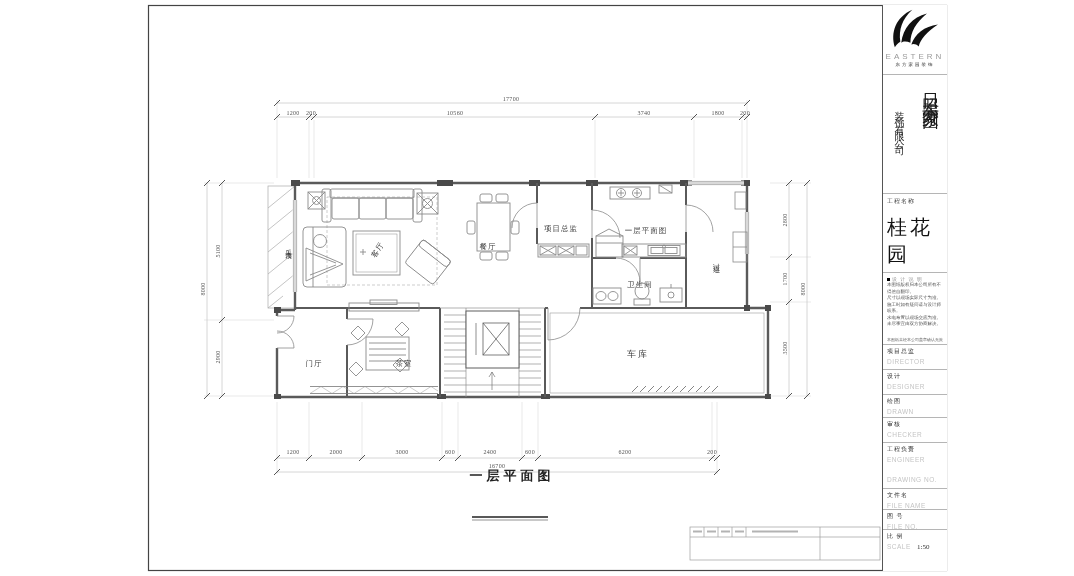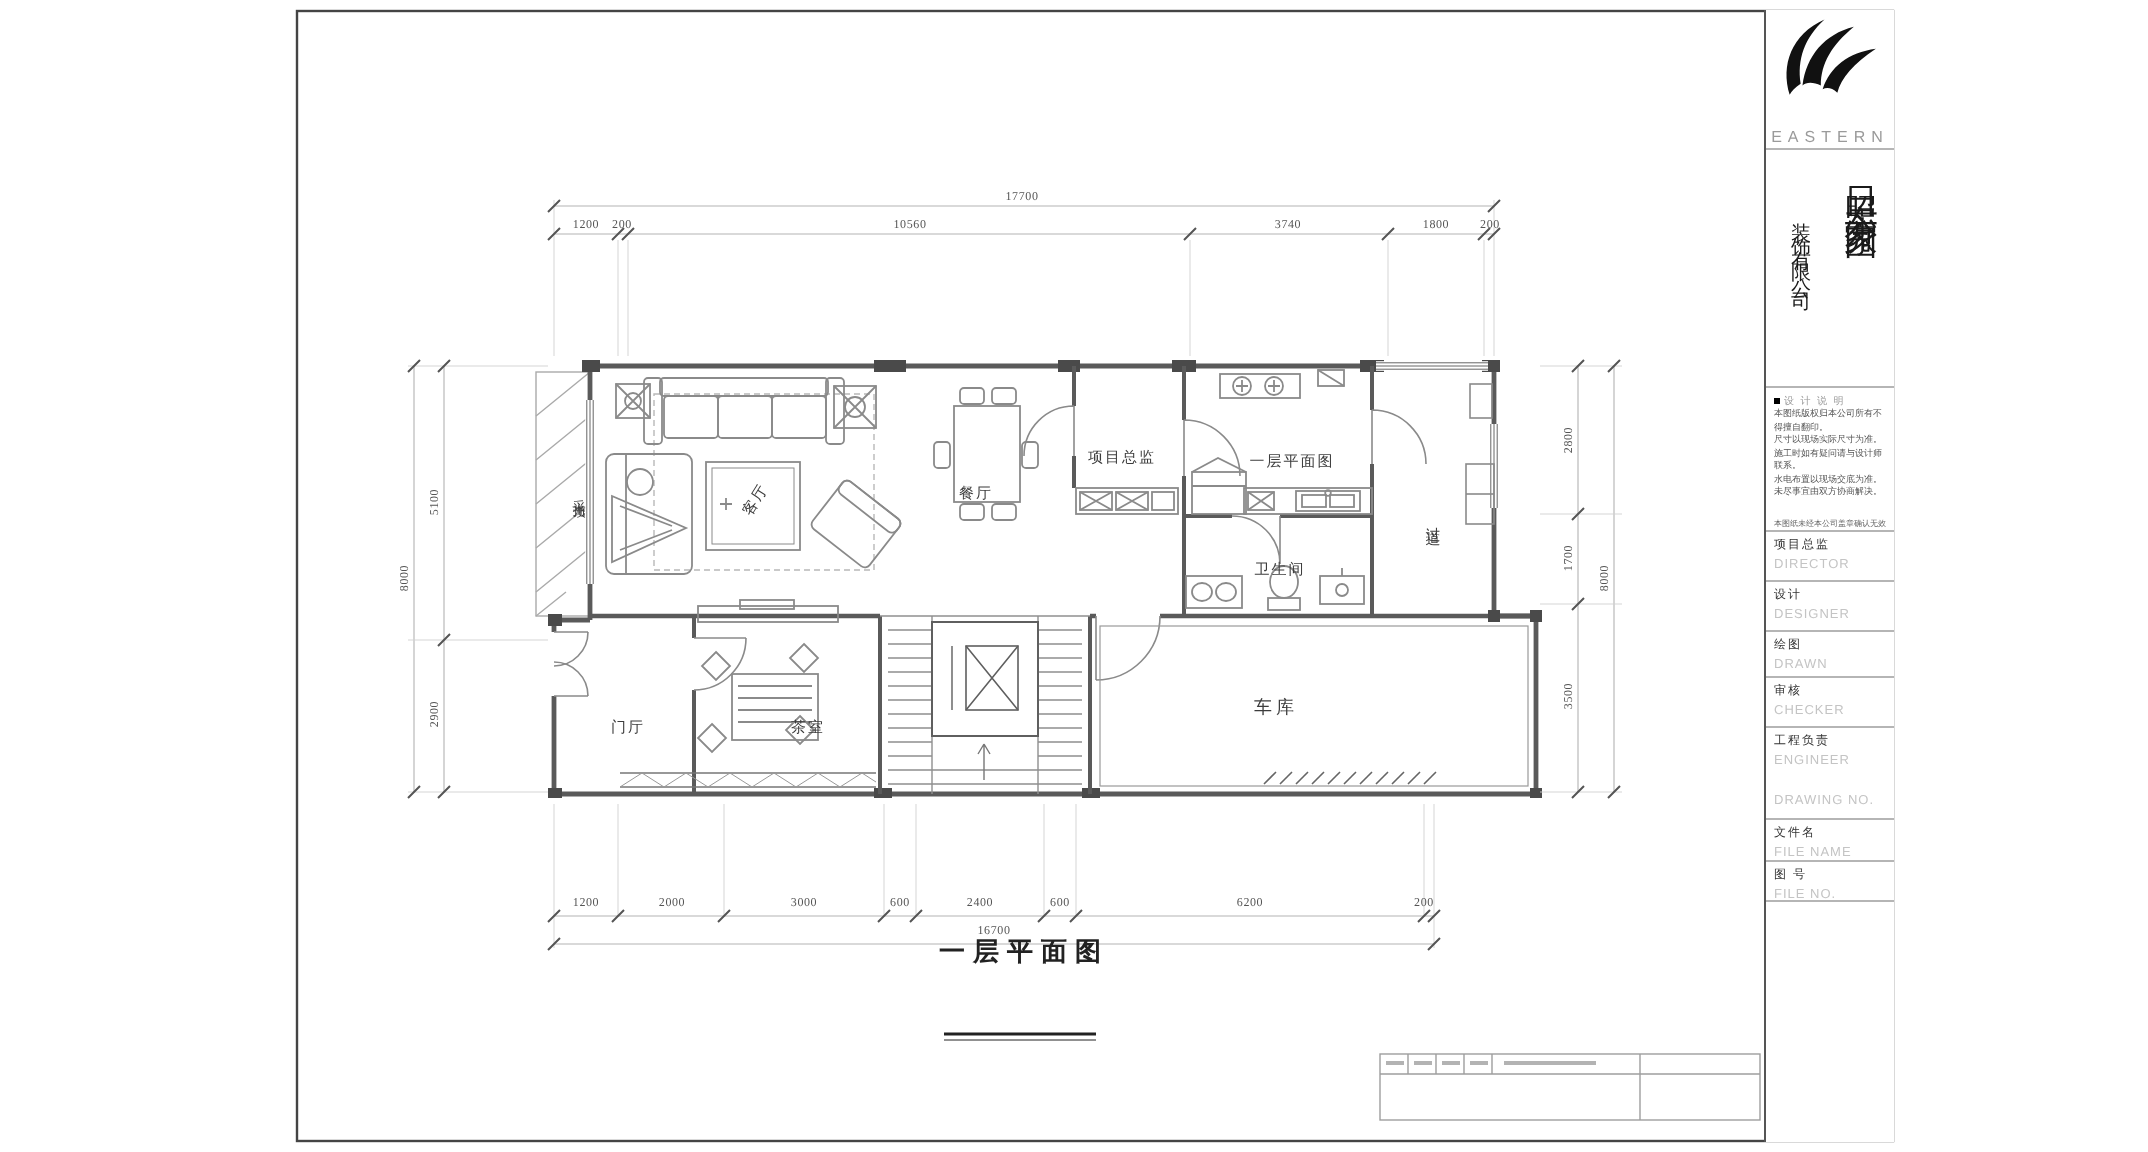--- a/index.html
+++ b/index.html
@@ -12,21 +12,21 @@
   .room{font-size:7.5px;color:#3c3c3c;letter-spacing:1px;}
   .room-big{font-size:9px;letter-spacing:2px;}
   .room-rot{transform:translate(-50%,-50%) rotate(-58deg);}
   .roomv{writing-mode:vertical-rl;letter-spacing:2px;}
   .plan-title{font-size:13px;color:#222;letter-spacing:4px;font-weight:bold;}
   
   .tb{position:absolute;left:882px;top:5px;width:65px;height:566px;border-left:1px solid #555;
       box-sizing:border-box;background:#fff;}
   .tb-sec{position:relative;box-sizing:border-box;border-bottom:1px solid #b5b5b5;overflow:hidden;}
   .logo-sec{height:70px;text-align:center;}
-  .brand{font-family:"Liberation Sans",sans-serif;font-size:8px;letter-spacing:3px;color:#9a9a9a;margin-top:13px;}
+  .brand{font-family:"Liberation Sans",sans-serif;font-size:8px;letter-spacing:3px;color:#9a9a9a;margin-top:1px;}
   .brand-sub{font-size:4.5px;color:#333;letter-spacing:2px;margin-top:1px;}
   .company-sec{height:119px;}
   .v-main{position:absolute;right:5px;top:5px;writing-mode:vertical-rl;font-size:17px;color:#1a1a1a;letter-spacing:4px;}
   .v-sub{position:absolute;left:9px;top:28px;writing-mode:vertical-rl;font-size:10px;color:#1a1a1a;letter-spacing:7px;}
   .project-sec{height:79px;padding:3px 4px;}
   .p-label{font-size:6px;color:#444;letter-spacing:1px;}
   .p-name{font-size:20px;color:#111;letter-spacing:3px;margin-top:8px;}
   .notes-sec{height:72px;padding:3px 4px;}
   .n-head{font-size:5px;color:#999;letter-spacing:1px;}
   .n-head .sq{display:inline-block;width:3px;height:3px;background:#000;margin-right:2px;}
@@ -307,20 +307,24 @@
         <path d="M26,41 C30,29 40,21 55,19 C43,27 36,35 34,43 C31,40 28,40 26,41 Z"></path>
       </g>
     </svg>
     <div class="brand">EASTERN</div>
     <div class="brand-sub">东方家园装饰</div>
   </div>
   <div class="tb-sec company-sec">
     <div class="v-main">日照东方家园</div>
     <div class="v-sub">装饰有限公司</div>
   </div>
+  <div class="tb-sec project-sec">
+    <div class="p-label">工程名称</div>
+    <div class="p-name">桂花园</div>
+  </div>
   <div class="tb-sec notes-sec">
     <div class="n-head"><span class="sq"></span><span>设 计 说 明</span></div>
     <div class="n-line">本图纸版权归本公司所有不得擅自翻印。</div>
     <div class="n-line">尺寸以现场实际尺寸为准。</div>
     <div class="n-line">施工时如有疑问请与设计师联系。</div>
     <div class="n-line">水电布置以现场交底为准。</div>
     <div class="n-line">未尽事宜由双方协商解决。</div>
     <div class="n-foot">本图纸未经本公司盖章确认无效</div>
   </div>
   <div class="row r1">
@@ -347,15 +351,20 @@
     <div class="en" style="margin-top:4px">DRAWING  NO.</div>
   </div>
   <div class="row r7">
     <div class="cn">文件名</div>
     <div class="en">FILE  NAME</div>
   </div>
   <div class="row r8">
     <div class="cn">图 号</div>
     <div class="en">FILE  NO.</div>
   </div>
+  <div class="row r9">
+    <div class="cn">比 例</div>
+    <div class="en">SCALE</div>
+    <div class="val">1:50</div>
+  </div>
 </div>
 
 </div>
 
 </body></html>

